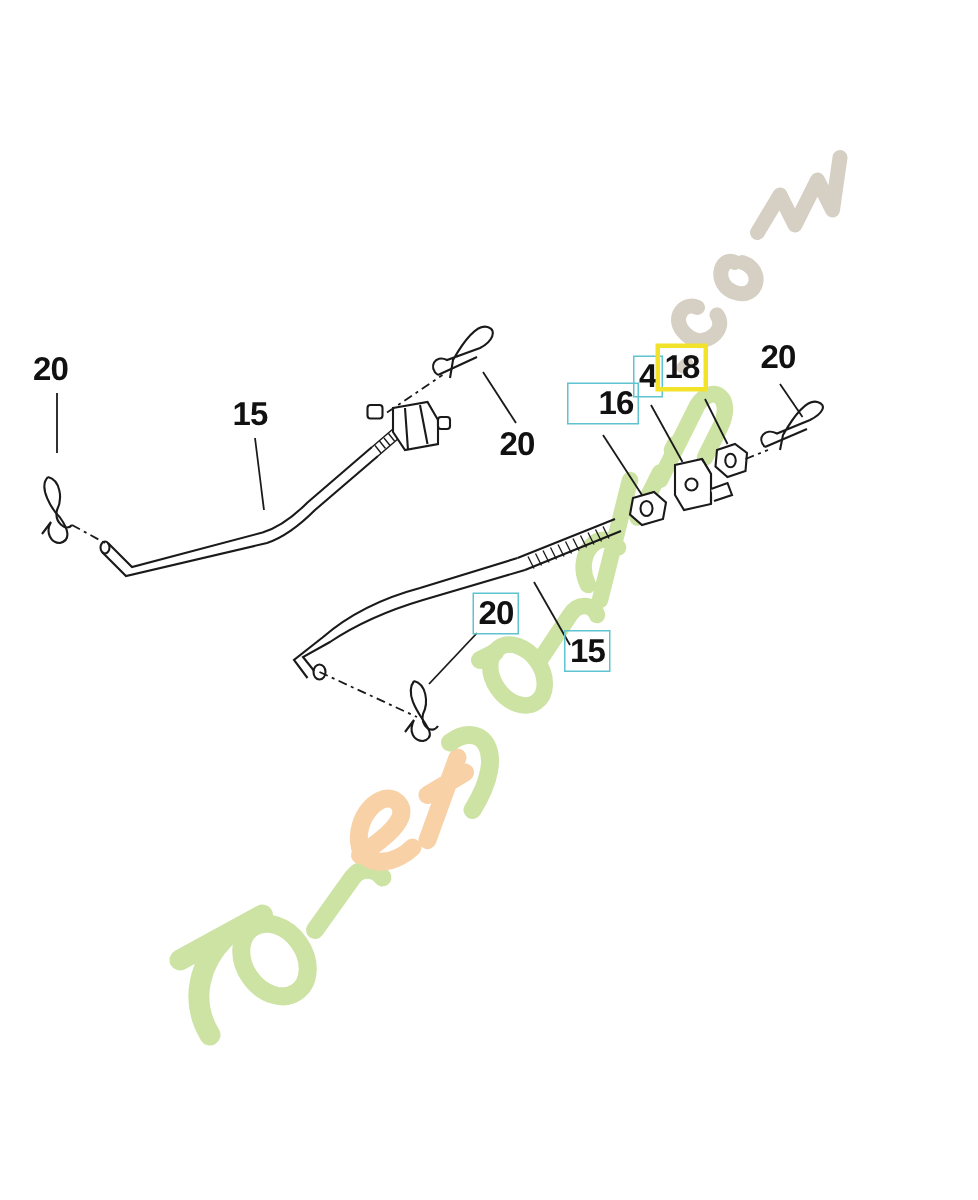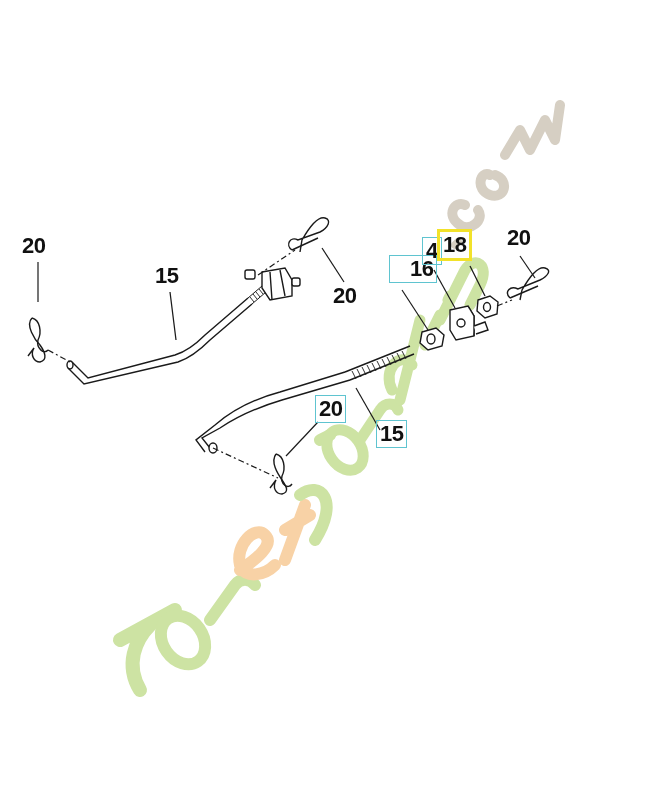--- a/index.html
+++ b/index.html
@@ -115,18 +115,18 @@
     <path d="M470 266 L485 296"></path>
     <path d="M520 256 L535 278"></path>
     <path d="M318 422 L286 456"></path>
     <path d="M380 430 L356 388"></path>
   </g>
 </svg>
 
 <div class="label" style="left:22px;top:234px;">20</div>
 <div class="label" style="left:155px;top:264px;">15</div>
 <div class="label" style="left:333px;top:284px;">20</div>
-<div class="label boxed" style="left:389px;top:255px;padding-left:20px;">16</div>
+<div class="label boxed" style="left:378px;top:255px;padding-left:20px;">16</div>
 <div class="label boxed" style="left:422px;top:237px;">4</div>
 <div class="label boxed yellow" style="left:437px;top:229px;">18</div>
 <div class="label" style="left:507px;top:226px;">20</div>
 <div class="label boxed" style="left:315px;top:395px;">20</div>
 <div class="label boxed" style="left:376px;top:420px;">15</div>
 
 </body></html>

